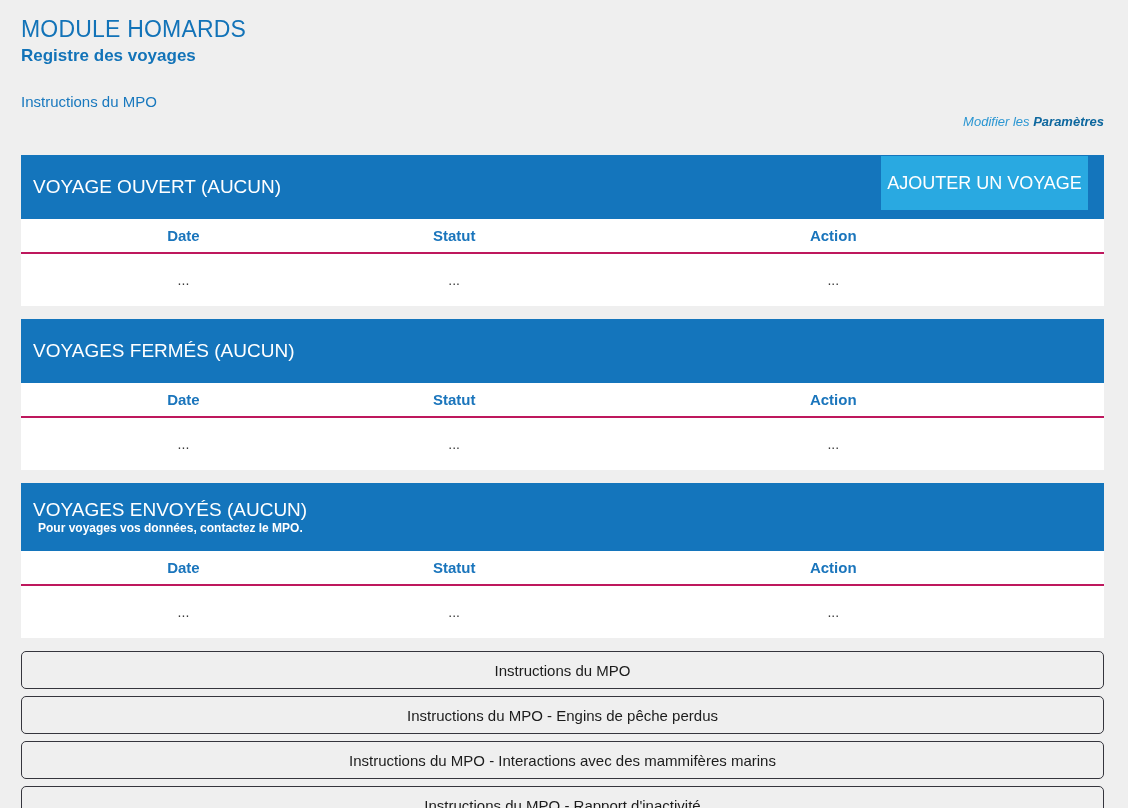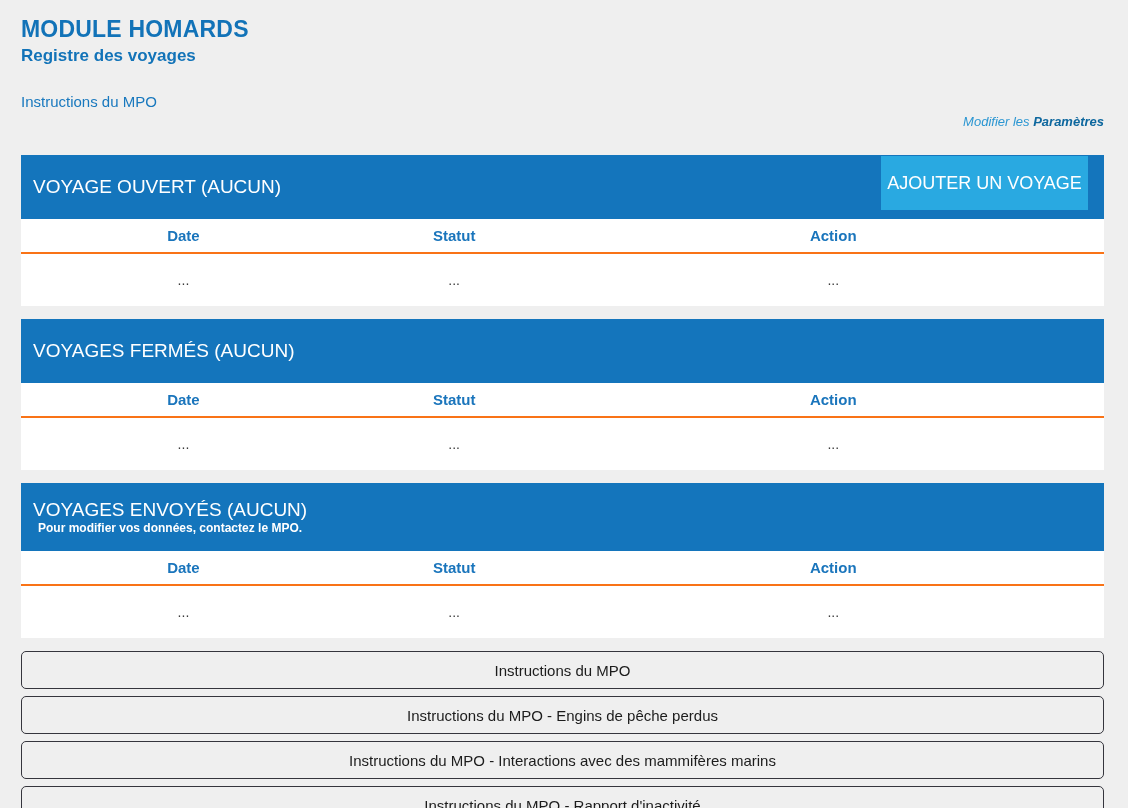--- a/index.html
+++ b/index.html
@@ -8,21 +8,21 @@
     width: 1128px; height: 808px;
     background: #efefef;
     font-family: "Liberation Sans", sans-serif;
     overflow: hidden;
   }
   .content { padding: 0 24px 0 21px; }
 
   
   .page-title {
     margin: 16px 0 0 0;
-    font-size: 23px; font-weight: bold;
+    font-size: 23px; font-weight: normal;
     color: #1273b8; letter-spacing: 0.2px;
   }
   .page-subtitle {
     margin: 3px 0 0 0;
     font-size: 17px; font-weight: bold;
     color: #1273b8;
   }
   .dfo-link-row { margin-top: 27px; }
   .dfo-link {
     font-size: 15px; color: #1878be;
@@ -54,21 +54,21 @@
     border: none; cursor: pointer;
     font-family: inherit; font-size: 18px;
     display: flex; align-items: center; justify-content: center;
   }
 
   
   .trips-table { background: #ffffff; }
   .thead {
     display: flex; align-items: center;
     height: 35px;
-    border-bottom: 2px solid #f97316;
+    border-bottom: 2px solid #be185d;
     background: #ffffff;
   }
   .trow {
     display: flex; align-items: center;
     height: 52px;
     background: #ffffff;
   }
   .col-date   { width: 30%; text-align: center; }
   .col-statut { width: 20%; text-align: center; }
   .col-action { width: 50%; text-align: center; }
@@ -137,21 +137,21 @@
         <div class="td col-date">...</div>
         <div class="td col-statut">...</div>
         <div class="td col-action">...</div>
       </div>
     </div>
   </div>
 
   <div class="section">
     <div class="section-bar tall">
       <div class="bar-title">VOYAGES ENVOYÉS (AUCUN)</div>
-      <div class="bar-subtitle">Pour modifier vos données, contactez le MPO.</div>
+      <div class="bar-subtitle">Pour voyages vos données, contactez le MPO.</div>
     </div>
     <div class="trips-table">
       <div class="thead">
         <div class="th col-date">Date</div>
         <div class="th col-statut">Statut</div>
         <div class="th col-action">Action</div>
       </div>
       <div class="trow">
         <div class="td col-date">...</div>
         <div class="td col-statut">...</div>

